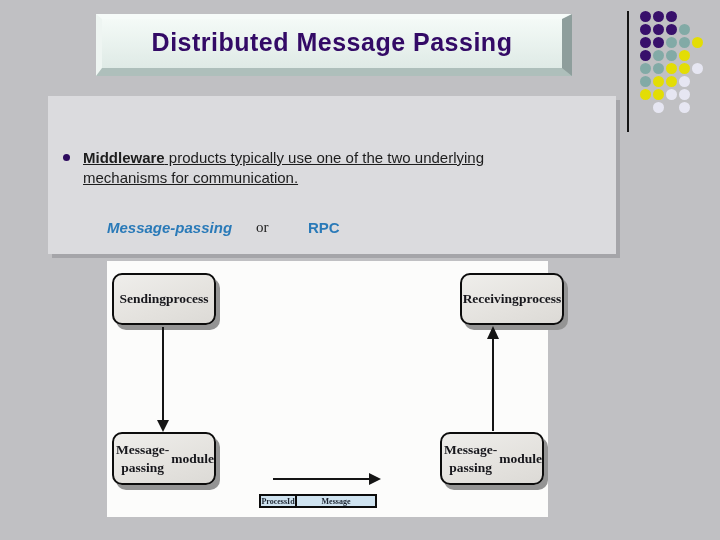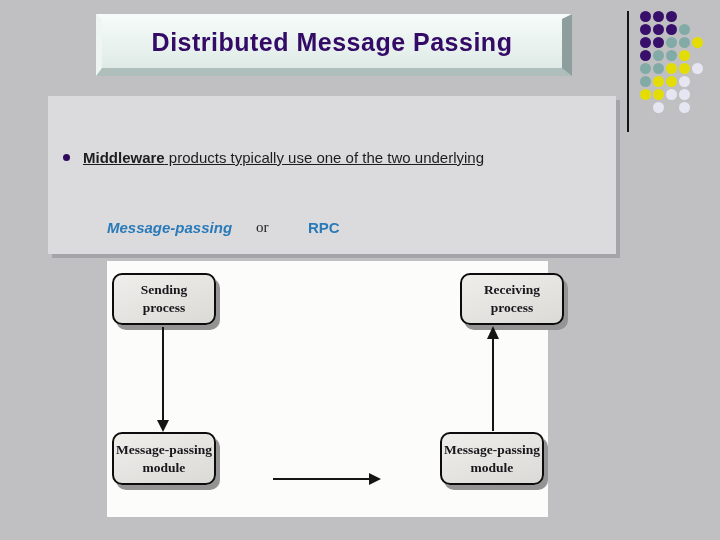--- a/index.html
+++ b/index.html
@@ -35,21 +35,21 @@
   .opt{position:absolute;top:219px;font-size:15px;color:#1d1d1d;white-space:nowrap;}
   .opt-msg{left:107px;font-weight:bold;font-style:italic;}
   .opt-or{left:256px;font-family:Liberation Serif, serif;}
   .opt-rpc{left:308px;font-weight:bold;}
   .opt-detail{left:348px;}
 
   
   .diagram{position:absolute;left:107px;top:261px;width:441px;height:256px;background:#fcfcfb;font-family:"Liberation Serif",serif;}
   .dbox{
     position:absolute;width:104px;box-sizing:border-box;
-    display:flex;flex-direction:column;align-items:center;justify-content:center;
+    display:flex;flex-direction:row;align-items:center;justify-content:center;
     background:linear-gradient(160deg,#efeeeb 0%,#e4e2de 60%,#dcdad6 100%);
     border:2px solid #0c0c0c;border-radius:10px;
     box-shadow:4px 5px 0 #949494;
     font-weight:bold;font-size:13.5px;line-height:1.3;color:#17171c;text-align:center;
   }
   .dbox-send{left:5px;top:12px;height:52px;}
   .dbox-recv{left:353px;top:12px;height:52px;}
   .dbox-modl{left:5px;top:171px;height:53px;}
   .dbox-modr{left:333px;top:171px;height:53px;}
   .arrow-svg{position:absolute;left:0;top:0;}
@@ -104,20 +104,21 @@
       <div class="dot" style="left: 665.5px; top: 88.5px; background: rgb(230, 230, 242);"></div>
       <div class="dot" style="left: 678.5px; top: 88.5px; background: rgb(230, 230, 242);"></div>
       <div class="dot" style="left: 652.5px; top: 101.5px; background: rgb(230, 230, 242);"></div>
       <div class="dot" style="left: 678.5px; top: 101.5px; background: rgb(230, 230, 242);"></div>
     </div>
 
   <div class="content-box"></div>
   <div class="bullet-dot"></div>
   <div class="para">
     <div><b>Middleware</b><span> products typically use one of the two underlying</span></div>
+    <div>mechanisms for communication.</div>
   </div>
 
   <span class="opt opt-msg" style="color:#2a7ab8;">Message-passing</span>
   <span class="opt opt-or">or</span>
   <span class="opt opt-rpc" style="color:#2a7ab8;">RPC</span>
 
   <div class="diagram">
 
     <div class="dbox dbox-send">
       <span>Sending</span>
@@ -143,15 +144,19 @@
       <g stroke="#151515" stroke-width="2" fill="#151515">
         <line x1="56" y1="66" x2="56" y2="160"></line>
         <polygon points="56,171 50,159 62,159" stroke="none"></polygon>
         <line x1="386" y1="170" x2="386" y2="78"></line>
         <polygon points="386,65 380,78 392,78" stroke="none"></polygon>
         <line x1="166" y1="218" x2="263" y2="218"></line>
         <polygon points="274,218 262,212 262,224" stroke="none"></polygon>
       </g>
     </svg>
 
+    <div class="msg-table">
+      <div class="msg-cell msg-cell-1">ProcessId</div>
+      <div class="msg-cell msg-cell-2">Message</div>
+    </div>
 
   </div>
 </div>
 
 </body></html>

